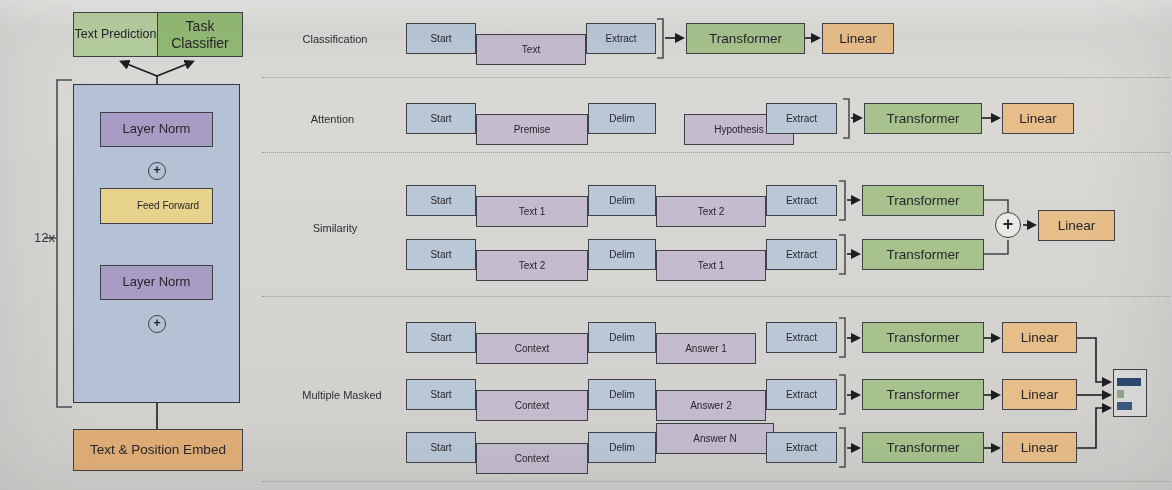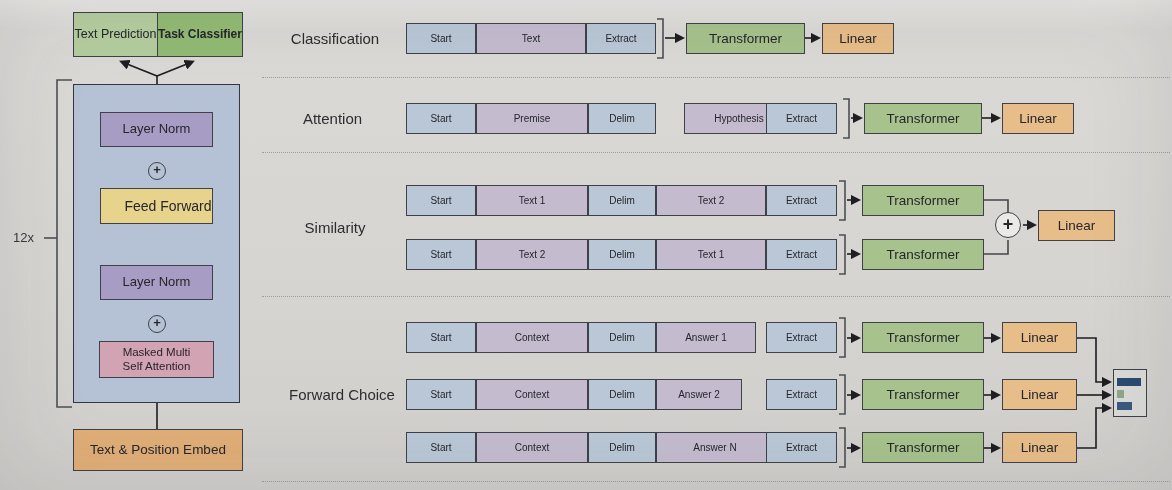--- a/index.html
+++ b/index.html
@@ -10,35 +10,35 @@
     filter:blur(0.3px);
   }
   .stage::after{content:"";position:absolute;inset:0;box-shadow:inset 0 0 90px rgba(40,40,45,0.10);pointer-events:none;}
   .box{
     position:absolute;box-sizing:border-box;border:1.6px solid #3e4148;
     display:flex;align-items:center;justify-content:center;text-align:center;
     color:#26262b;line-height:1.15;
   }
   .cell{font-size:10px;}
   .token{background:#b9c7d6;}
-  .span{background:#c4bbcf;}
+  .span{background:#c4bbcf;margin-top:11px;}
   .transformer{background:#a7c28d;font-size:13.5px;}
   .linear{background:#e7bd89;font-size:13.5px;}
   .head-light{background:#b4cd9e;font-size:12.5px;}
-  .head-dark{background:#92ba74;font-size:12px;font-weight:bold;}
+  .head-dark{background:#92ba74;font-size:14px;}
   .block{background:#b5c2d6;border-color:#33373f;}
   .lnorm{background:#a79cc3;font-size:13px;}
-  .ff{background:#e8d38d;font-size:14px;padding-left:23px;}
+  .ff{background:#e8d38d;font-size:10px;padding-left:23px;}
   .attn{background:#d2a3b2;font-size:11.5px;}
   .embed{background:#e0ae77;font-size:13.5px;}
   .addnode{background:#b5c2d6;border-radius:50%;font-size:13px;font-weight:bold;padding-bottom:1px;}
   .addnode-big{background:#eae9e6;border-radius:50%;font-size:18px;font-weight:bold;padding-bottom:2px;}
   .rowlabel{
     position:absolute;display:flex;align-items:center;justify-content:center;
-    font-size:15px;color:#2d2d31;
+    font-size:11px;color:#2d2d31;
   }
   .sep{position:absolute;left:262px;width:908px;height:0;border-top:1.6px dotted #9d9d99;}
   .repeat{position:absolute;font-size:13px;color:#3a3a3e;}
   .collector{position:absolute;box-sizing:border-box;border:1.6px solid #3e4148;background:#dadad7;}
   .bar{position:absolute;}
   svg.wires{position:absolute;left:0;top:0;pointer-events:none;}
   .wire{stroke:#1e1e23;stroke-width:1.6;fill:none;}
   .wire-gray{stroke:#46464c;stroke-width:1.6;fill:none;}
   .bracket{stroke:#4c4f55;stroke-width:1.6;fill:none;}
 </style>
@@ -112,36 +112,32 @@
       <path class="wire" d="M1077,395 H1109" marker-end="url(#ah)"></path>
       <path class="wire" d="M1077,448 H1096 V408 H1109" marker-end="url(#ah)"></path>
     </g>
   </svg>
 
   <div class="box head-light" style="left:73px;top:12px;width:85px;height:45px">Text Prediction</div>
   <div class="box head-dark" style="left:157px;top:12px;width:86px;height:45px">Task Classifier</div>
 
   <div class="box block" style="left:73px;top:84px;width:167px;height:319px"></div>
 
-  <div class="repeat" style="left:13px;top:230px;width:30px;">12x</div>
+  <div class="repeat" style="left:25px;top:230px;width:30px;text-align:right">12x</div>
 
   <div class="box lnorm" style="left:100px;top:112px;width:113px;height:35px">Layer Norm</div>
 
   <div class="box addnode" style="left:148px;top:162px;width:18px;height:18px">+</div>
 
   <div class="box ff" style="left:100px;top:188px;width:113px;height:36px">Feed Forward</div>
 
   <div class="box lnorm" style="left:100px;top:265px;width:113px;height:35px">Layer Norm</div>
 
   <div class="box addnode" style="left:148px;top:315px;width:18px;height:18px">+</div>
 
-  <div class="box attn" style="left:99px;top:341px;width:115px;height:37px;flex-direction:column">
-    <span>Masked Multi</span>
-    <span>Self Attention</span>
-  </div>
 
   <div class="box embed" style="left:73px;top:429px;width:170px;height:42px">Text &amp; Position Embed</div>
 
   <div class="sep" style="top:77px"></div>
   <div class="sep" style="top:152px"></div>
   <div class="sep" style="top:296px"></div>
   <div class="sep" style="top:481px"></div>
 
   <div class="rowlabel" style="left:265px;top:23px;width:140px;height:31px">Classification</div>
   <div class="box cell token" style="left:406px;top:23px;width:70px;height:31px">Start</div>
@@ -173,42 +169,42 @@
   <div class="box cell span" style="left:656px;top:239px;width:110px;height:31px">Text 1</div>
   <div class="box cell token" style="left:766px;top:239px;width:71px;height:31px">Extract</div>
 
   <div class="box transformer" style="left:862px;top:185px;width:122px;height:31px">Transformer</div>
   <div class="box transformer" style="left:862px;top:239px;width:122px;height:31px">Transformer</div>
 
   <div class="box addnode-big" style="left:995px;top:212px;width:26px;height:26px">+</div>
 
   <div class="box linear" style="left:1038px;top:210px;width:77px;height:31px">Linear</div>
 
-  <div class="rowlabel" style="left:268px;top:379px;width:148px;height:31px">Forward Choice</div>
+  <div class="rowlabel" style="left:268px;top:379px;width:148px;height:31px">Multiple Masked</div>
 
   <div class="box cell token" style="left:406px;top:322px;width:70px;height:31px">Start</div>
   <div class="box cell span" style="left:476px;top:322px;width:112px;height:31px">Context</div>
   <div class="box cell token" style="left:588px;top:322px;width:68px;height:31px">Delim</div>
   <div class="box cell span" style="left:656px;top:322px;width:100px;height:31px">Answer 1</div>
   <div class="box cell token" style="left:766px;top:322px;width:71px;height:31px">Extract</div>
   <div class="box transformer" style="left:862px;top:322px;width:122px;height:31px">Transformer</div>
   <div class="box linear" style="left:1002px;top:322px;width:75px;height:31px">Linear</div>
 
   <div class="box cell token" style="left:406px;top:379px;width:70px;height:31px">Start</div>
   <div class="box cell span" style="left:476px;top:379px;width:112px;height:31px">Context</div>
   <div class="box cell token" style="left:588px;top:379px;width:68px;height:31px">Delim</div>
-  <div class="box cell span" style="left:656px;top:379px;width:86px;height:31px">Answer 2</div>
+  <div class="box cell span" style="left:656px;top:379px;width:110px;height:31px">Answer 2</div>
   <div class="box cell token" style="left:766px;top:379px;width:71px;height:31px">Extract</div>
   <div class="box transformer" style="left:862px;top:379px;width:122px;height:31px">Transformer</div>
   <div class="box linear" style="left:1002px;top:379px;width:75px;height:31px">Linear</div>
 
   <div class="box cell token" style="left:406px;top:432px;width:70px;height:31px">Start</div>
   <div class="box cell span" style="left:476px;top:432px;width:112px;height:31px">Context</div>
   <div class="box cell token" style="left:588px;top:432px;width:68px;height:31px">Delim</div>
-  <div class="box cell span" style="left:656px;top:432px;width:118px;height:31px">Answer N</div>
+  <div class="box cell span" style="left:656px;top:412px;width:118px;height:31px">Answer N</div>
   <div class="box cell token" style="left:766px;top:432px;width:71px;height:31px">Extract</div>
   <div class="box transformer" style="left:862px;top:432px;width:122px;height:31px">Transformer</div>
   <div class="box linear" style="left:1002px;top:432px;width:75px;height:31px">Linear</div>
 
   <div class="collector" style="left:1113px;top:369px;width:34px;height:48px">
     <div class="bar" style="left:3px;top:8px;width:24px;height:8px;background:#2d4a70"></div>
     <div class="bar" style="left:3px;top:20px;width:7px;height:8px;background:#8ea68b"></div>
     <div class="bar" style="left:3px;top:32px;width:15px;height:8px;background:#3b5a80"></div>
   </div>
 

